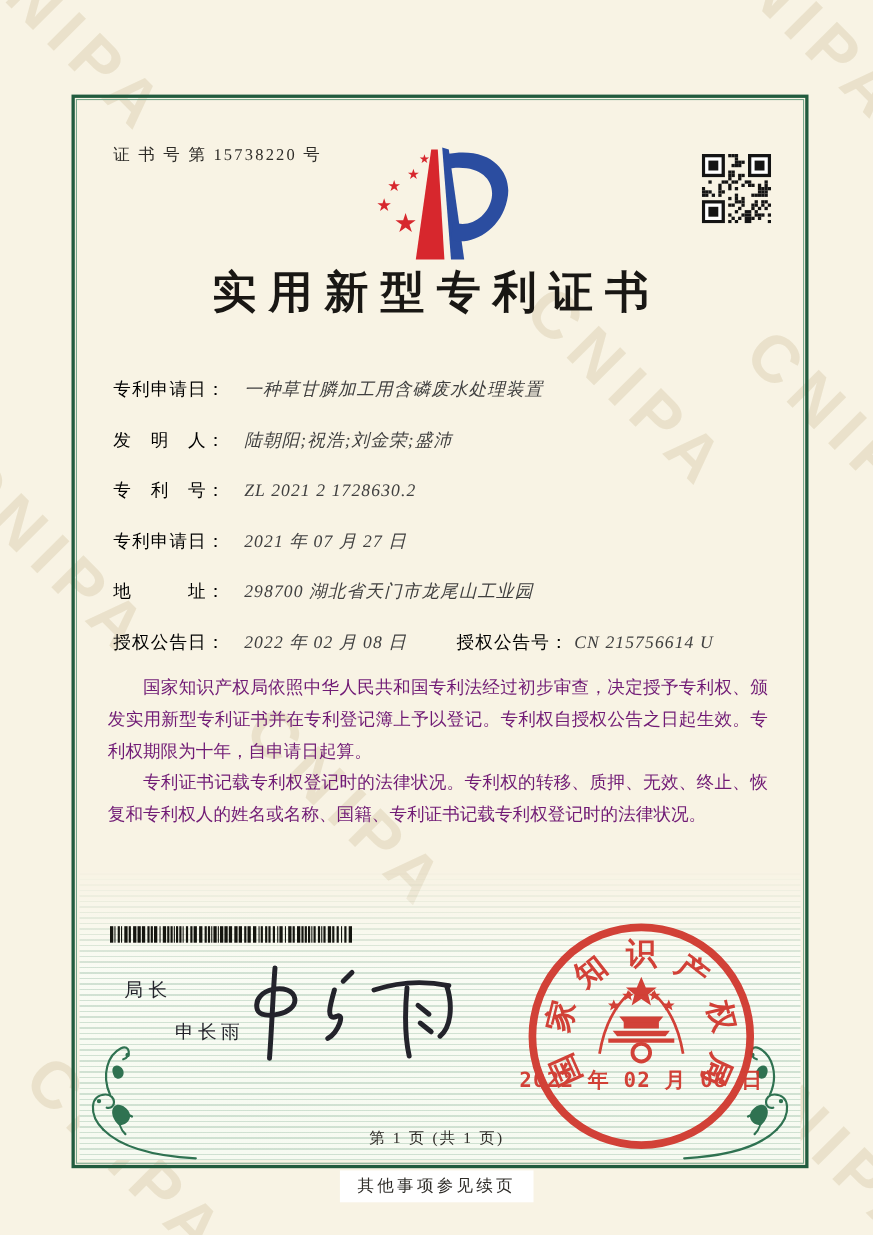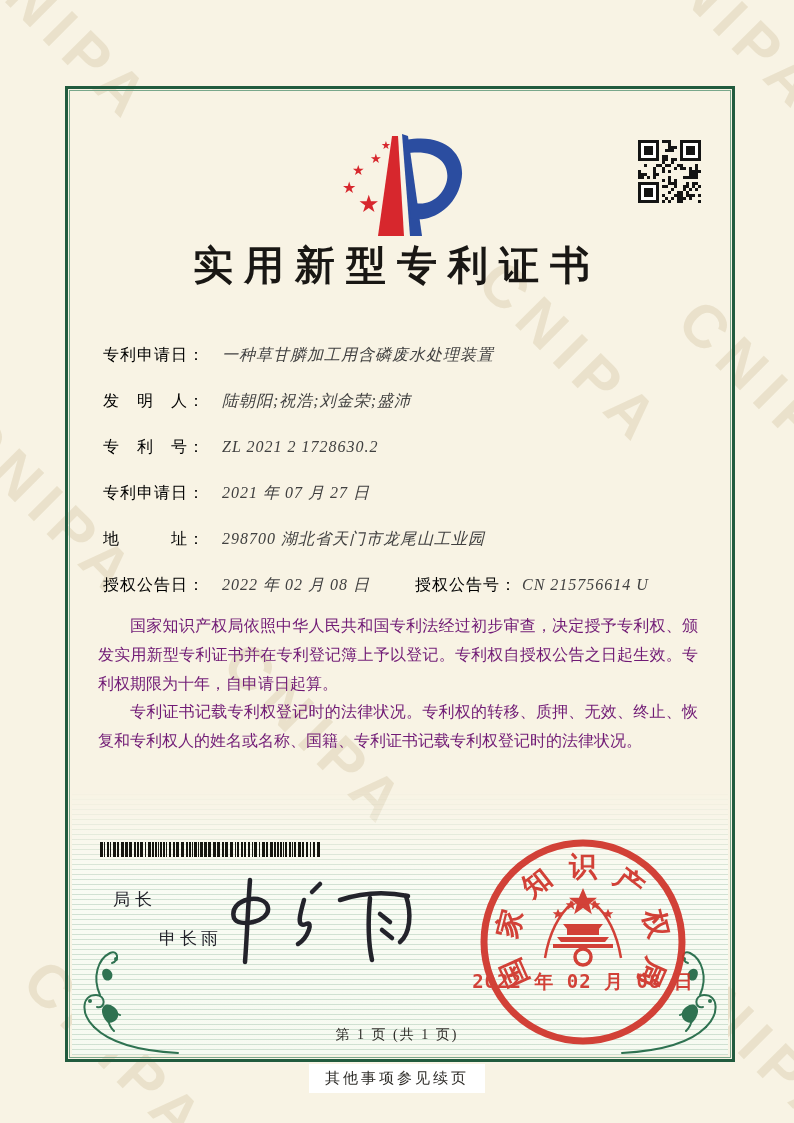--- a/index.html
+++ b/index.html
@@ -117,20 +117,21 @@
       </g>
       <g fill="#2f7251">
         <path d="M38,84 C26,72 34,60 44,68 C52,74 48,84 38,84 Z"></path>
         <path d="M34,40 C28,30 38,26 42,34 C44,40 38,44 34,40 Z"></path>
         <circle cx="46" cy="20" r="2"></circle>
           <circle cx="20" cy="62" r="2"></circle>
       </g>
     </svg>
   </div>
 
+  <div id="cert-no" class="abs txt">证 书 号 第 15738220 号</div>
 
   <svg id="qr" class="abs" viewBox="0 0 63 63">
       <g>
         <rect x="0" y="0" width="21" height="21" fill="#141414"></rect>
         <rect x="3" y="3" width="15" height="15" fill="#fff"></rect>
         <rect x="6" y="6" width="9" height="9" fill="#141414"></rect>
         <rect x="42" y="0" width="21" height="21" fill="#141414"></rect>
         <rect x="45" y="3" width="15" height="15" fill="#fff"></rect>
         <rect x="48" y="6" width="9" height="9" fill="#141414"></rect>
         <rect x="0" y="42" width="21" height="21" fill="#141414"></rect>

